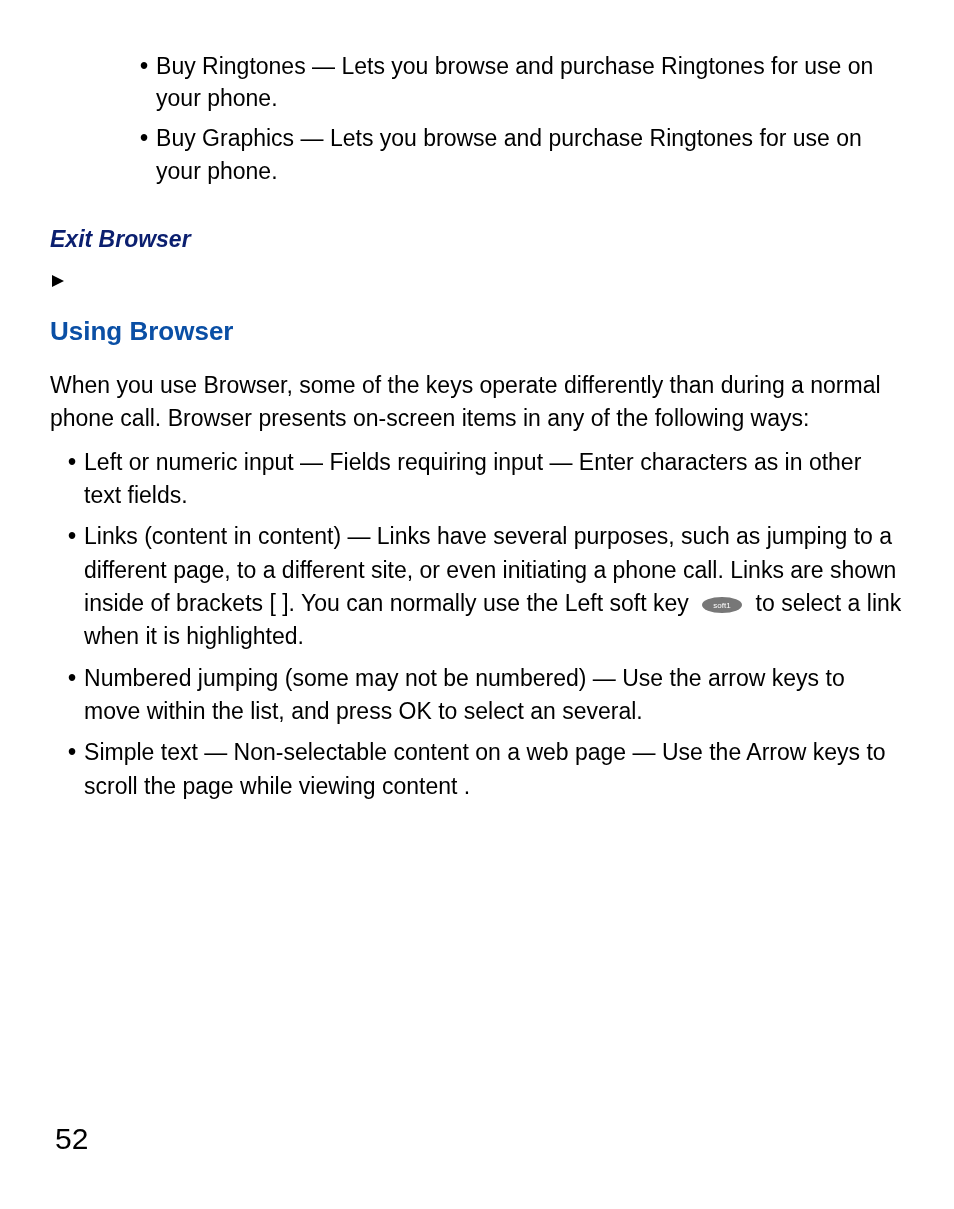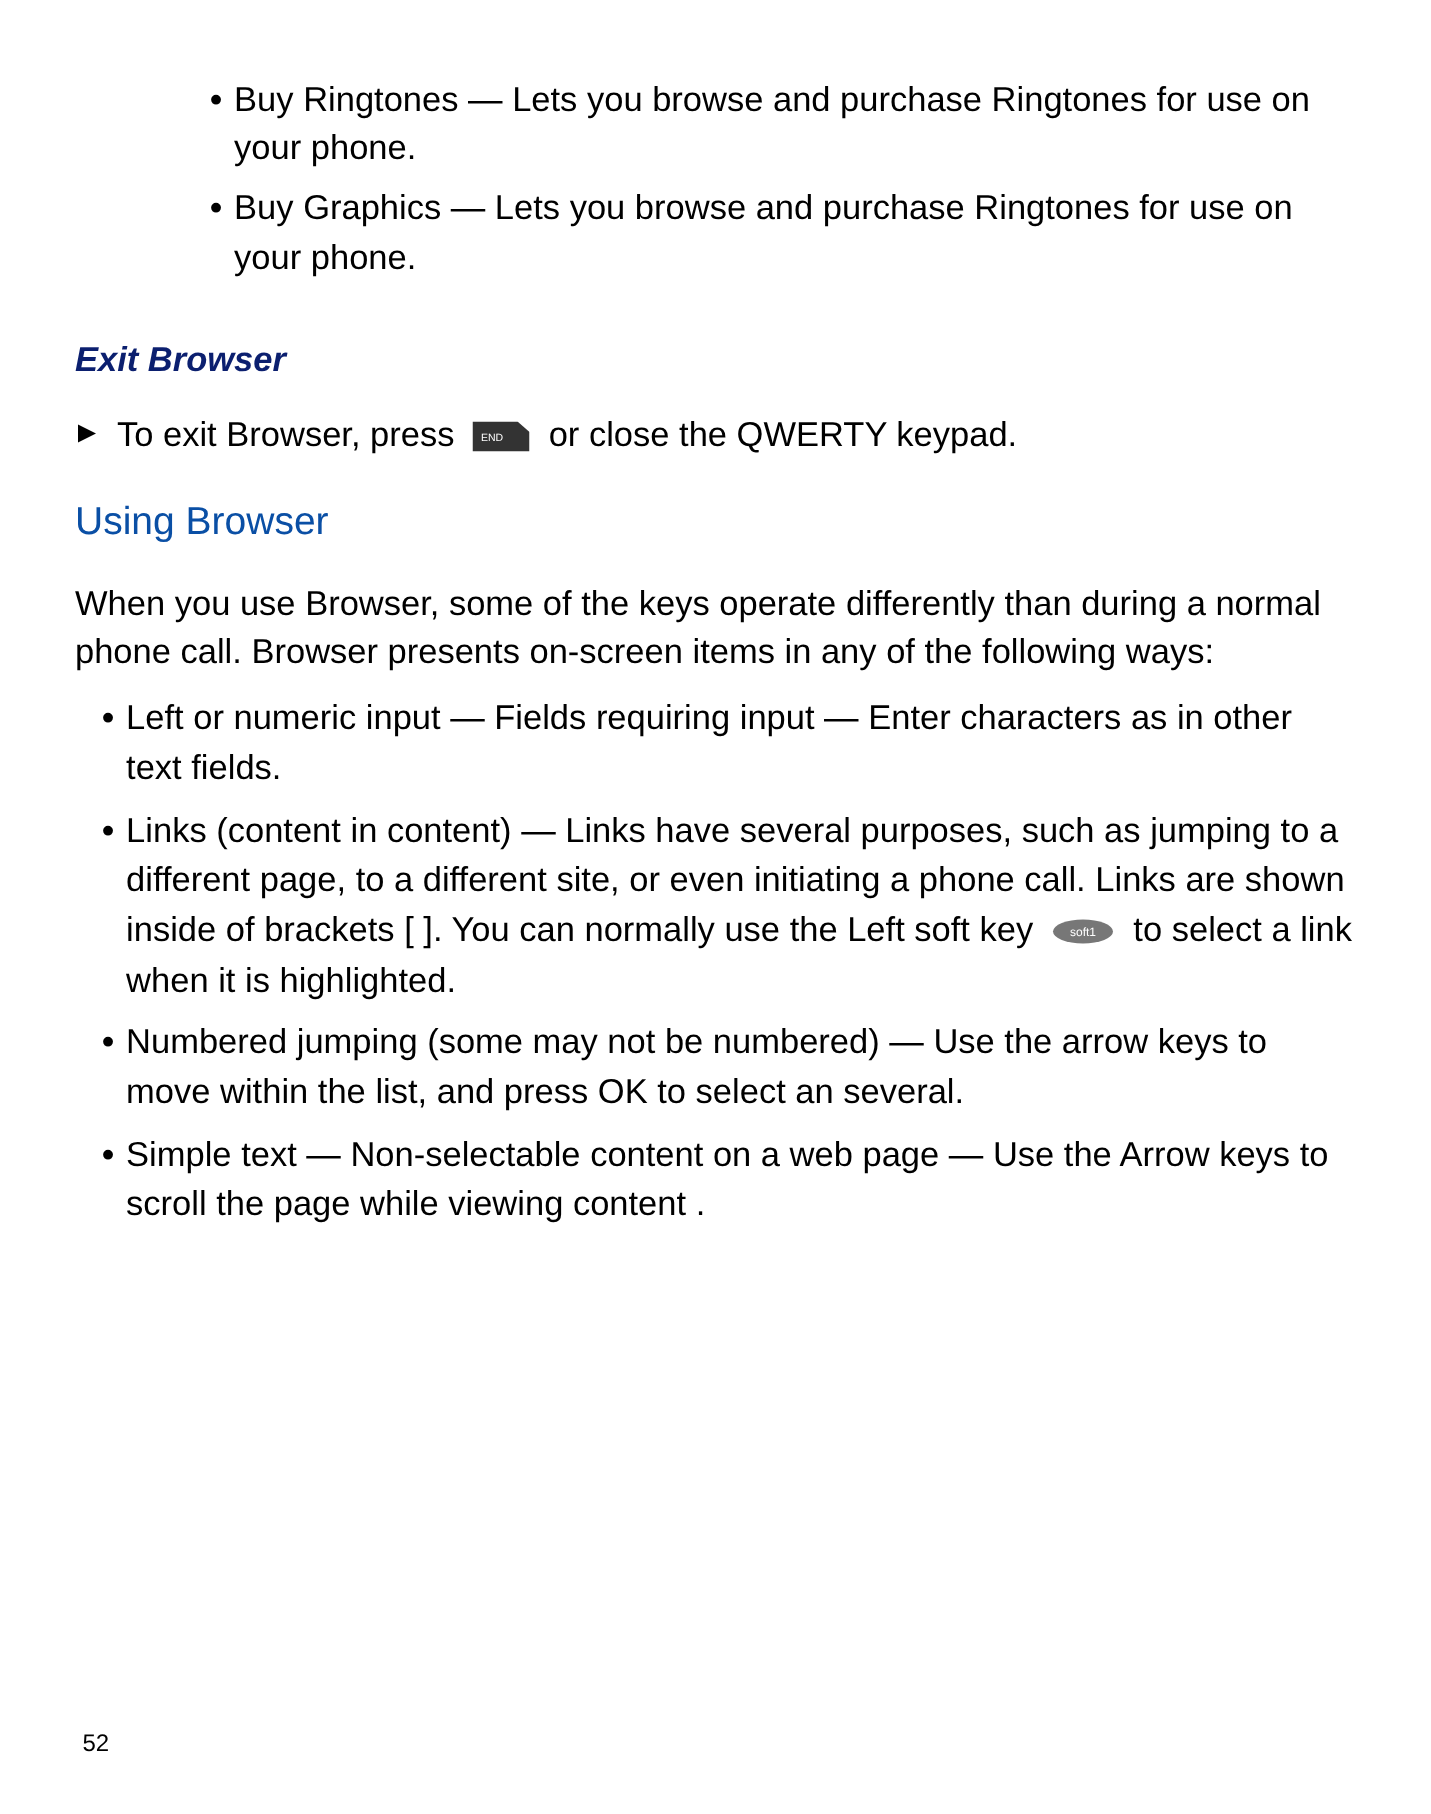--- a/index.html
+++ b/index.html
@@ -60,43 +60,43 @@
       margin: 0 6px;
       vertical-align: middle;
     }
     .soft-key {
       display: inline-flex;
       align-items: flex-end;
       margin: 0 6px;
       vertical-align: middle;
     }
     .using-browser-heading {
-      font-weight: normal;
+      font-weight: bold;
       color: #0a4fa5;
       font-size: 26px;
       margin-top: 24px;
       margin-bottom: 20px;
     }
     .body-text {
       margin-bottom: 12px;
     }
     .outer-bullets {
       margin-left: 18px;
     }
     .outer-bullets .bullet-item {
       margin-bottom: 8px;
     }
     .outer-bullets .bullet-content {
       line-height: 1.45;
     }
     .page-number {
       position: absolute;
-      bottom: 35px;
+      bottom: 49px;
       left: 55px;
-      font-size: 16px;
+      font-size: 30px;
     }
   </style>
 </head>
 <body>
 
 <div class="inner-bullets">
   <div class="bullet-item">
     <span class="bullet-marker">•</span>
     <span class="bullet-content">
       <span class="bold">Buy Ringtones</span><span> — Lets you browse and purchase Ringtones for use on your phone.</span>
@@ -110,28 +110,20 @@
   </div>
 </div>
 
 <div class="exit-browser-heading">Exit Browser</div>
 
 <div class="step-line">
   <span class="arrow-marker">
     <svg width="16" height="16" viewBox="0 0 16 16">
         <polygon points="2,2 14,8 2,14" fill="#000"></polygon>
       </svg>
-  </span>
-  <span>
-    <span>To exit </span><span class="bold">Browser</span><span>, press </span><span class="end-key">
-        <svg width="38" height="20" viewBox="0 0 38 20">
-          <path d="M0,0 H30 L38,7 V20 H0 Z" fill="#333"></path>
-          <text x="13" y="13" font-size="7" fill="#fff" text-anchor="middle" font-family="Arial">END</text>
-        </svg>
-      </span><span> or close the QWERTY keypad.</span>
   </span>
 </div>
 
 <div class="using-browser-heading">Using Browser</div>
 
 <div class="body-text">When you use Browser, some of the keys operate differently than during a normal phone call. Browser presents on-screen items in any of the following ways:</div>
 
 <div class="outer-bullets">
   <div class="bullet-item">
     <span class="bullet-marker">•</span>

